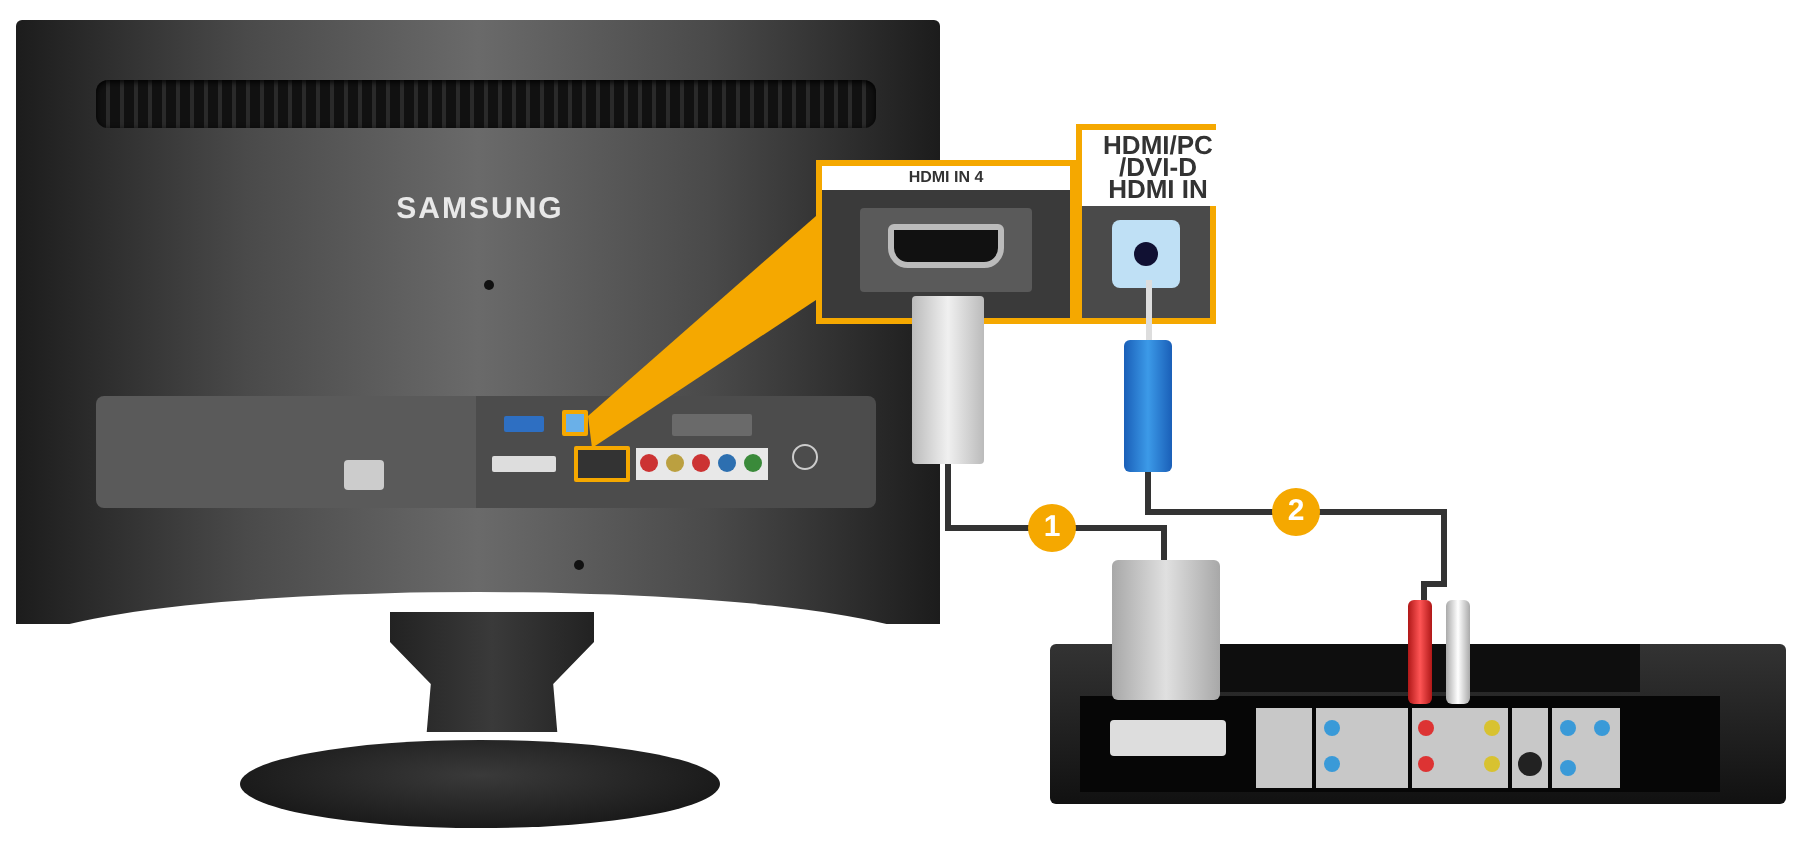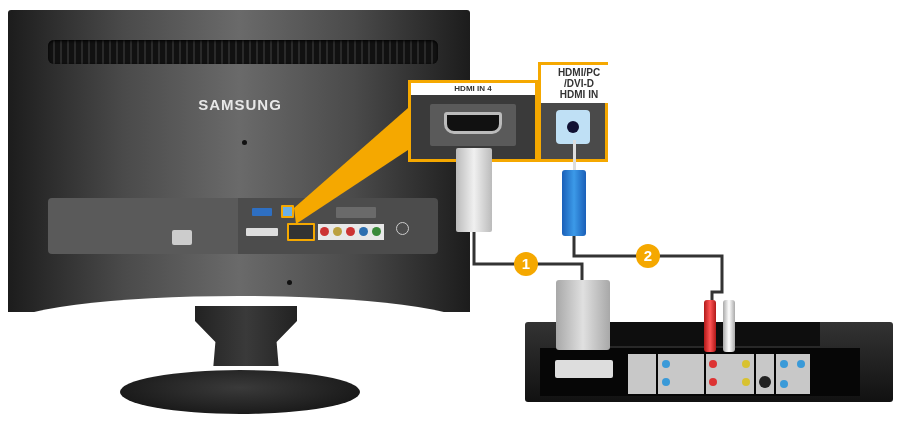--- a/index.html
+++ b/index.html
@@ -19,21 +19,21 @@
   
   #stand-neck { left:195px; top:306px; width:102px; height:60px; background:linear-gradient(90deg,#222,#3a3a3a,#222); clip-path:polygon(0 0,100% 0,100% 25%,80% 60%,82% 100%,18% 100%,20% 60%,0 25%); }
   #stand-base { left:120px; top:370px; width:240px; height:44px; background:radial-gradient(ellipse at 50% 40%,#3a3a3a,#0e0e0e); border-radius:50%; }
   
   #callout-beam { left:0; top:0; width:903px; height:423px; }
   #hdmi-callout { left:408px; top:80px; width:130px; height:82px; background:#3a3a3a; border:3px solid #f5a800; box-sizing:border-box; }
   #hdmi-label { left:411px; top:83px; width:124px; height:12px; background:#fff; font-size:8px; font-weight:bold; text-align:center; line-height:12px; color:#333; }
   #hdmi-port { left:430px; top:104px; width:86px; height:42px; background:#5a5a5a; border-radius:2px; }
   #hdmi-socket { left:444px; top:112px; width:58px; height:22px; background:#111; border:3px solid #bbb; border-radius:3px 3px 10px 10px; box-sizing:border-box; }
   #audio-callout { left:538px; top:62px; width:70px; height:100px; background:#4a4a4a; border:3px solid #f5a800; box-sizing:border-box; }
-  #audio-label { left:541px; top:65px; width:76px; height:38px; background:#fff; font-size:10px; font-weight:bold; text-align:center; color:#333; line-height:11px; padding-top:2px; box-sizing:border-box; }
+  #audio-label { left:541px; top:65px; width:76px; height:38px; background:#fff; font-size:13px; font-weight:bold; text-align:center; color:#333; line-height:11px; padding-top:2px; box-sizing:border-box; }
   #audio-jack { left:556px; top:110px; width:34px; height:34px; background:#bfe0f5; border-radius:4px; }
   #audio-hole { left:567px; top:121px; width:12px; height:12px; background:#113; border-radius:50%; }
   
   #hdmi-plug { left:456px; top:148px; width:36px; height:84px; background:linear-gradient(90deg,#bbb,#f0f0f0,#bbb); border-radius:2px; }
   #audio-plug { left:562px; top:170px; width:24px; height:66px; background:linear-gradient(90deg,#1a5fb8,#3c9ae8,#1a5fb8); border-radius:3px; }
   .badge { width:24px; height:24px; border-radius:50%; background:#f5a800; color:#fff; font-weight:bold; font-size:15px; text-align:center; line-height:24px; }
   
   #dvd { left:525px; top:322px; width:368px; height:80px; background:linear-gradient(#333,#111); border-radius:3px; }
   #dvd-top { left:600px; top:322px; width:220px; height:24px; background:#0e0e0e; }
   #dvd-panel { left:540px; top:348px; width:320px; height:48px; background:#060606; }

